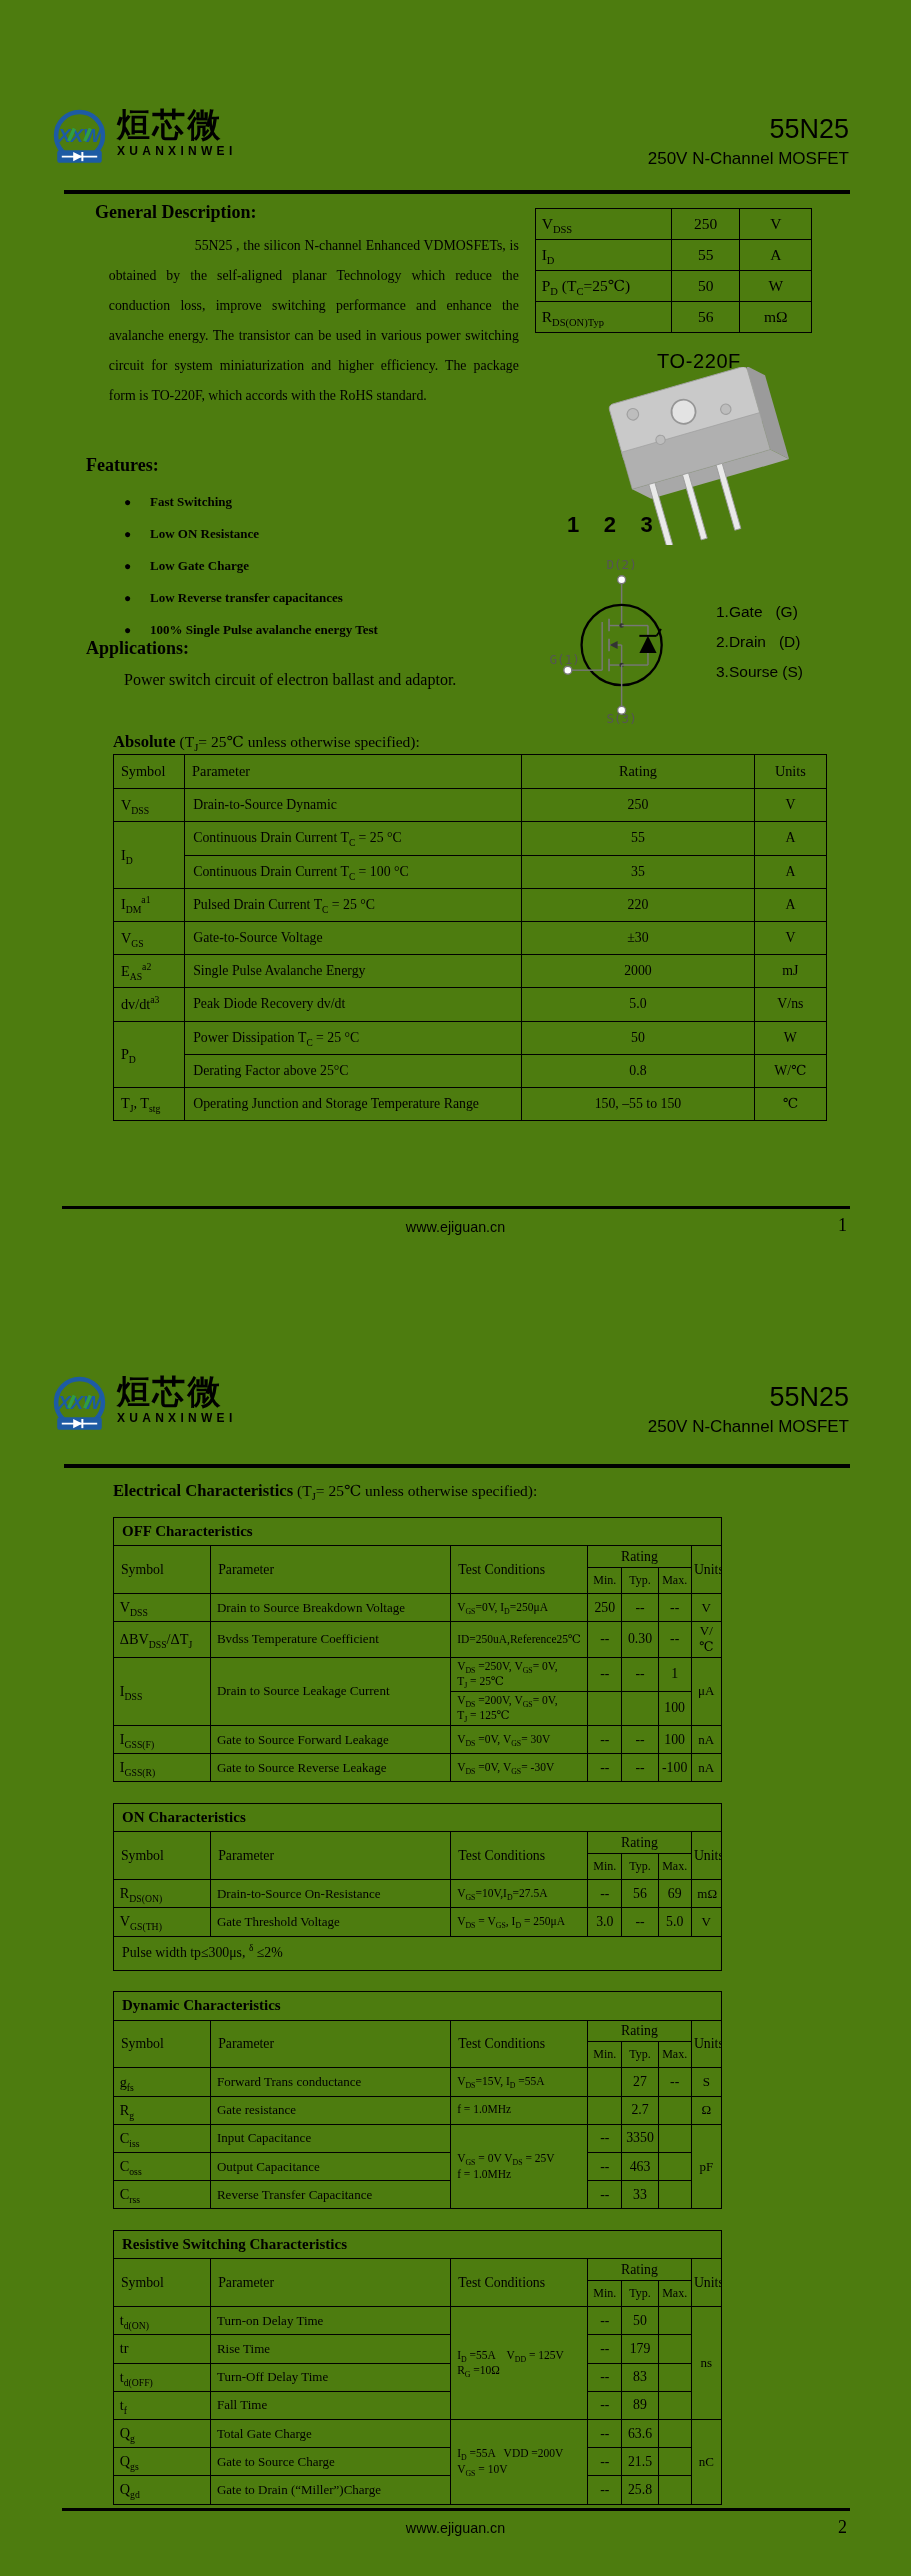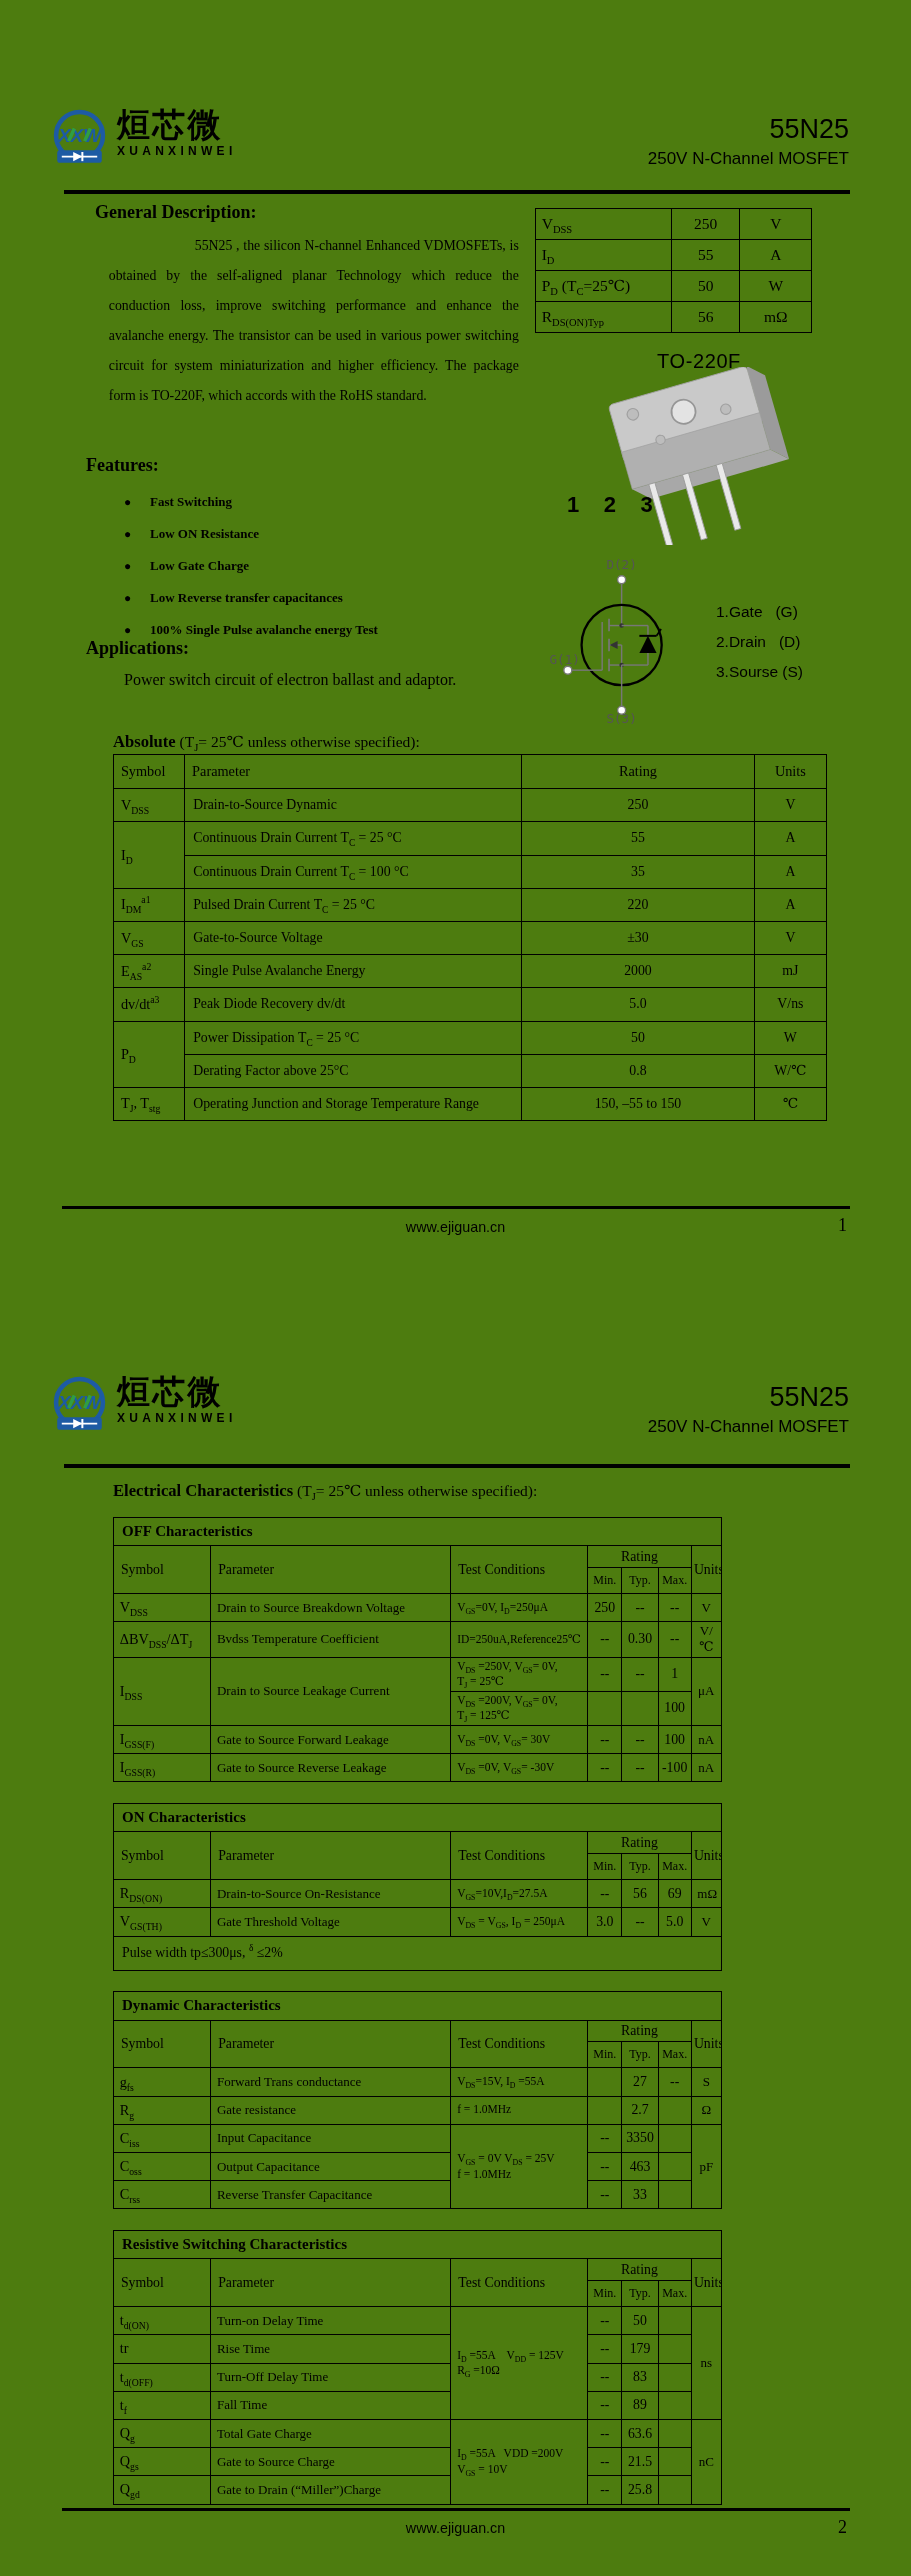--- a/index.html
+++ b/index.html
@@ -146,21 +146,21 @@
       <rect x="135" y="120" width="250" height="67" fill="#b0b0b0" stroke="#9a9a9a" stroke-width="1"></rect>
       <circle cx="258" cy="82" r="21" fill="#e3e3e3" stroke="#969696" stroke-width="3"></circle>
       <circle cx="172" cy="62" r="10" fill="#bdbdbd" stroke="#a0a0a0" stroke-width="2"></circle>
       <circle cx="330" cy="98" r="9" fill="#bdbdbd" stroke="#a0a0a0" stroke-width="2"></circle>
       <circle cx="206" cy="118" r="8" fill="#bdbdbd" stroke="#a0a0a0" stroke-width="2"></circle>
       <rect x="165" y="187" width="11" height="118" fill="#e9e9e9" stroke="#9c9c9c" stroke-width="1.5"></rect>
       <rect x="226" y="187" width="11" height="118" fill="#e9e9e9" stroke="#9c9c9c" stroke-width="1.5"></rect>
       <rect x="287" y="187" width="11" height="118" fill="#e9e9e9" stroke="#9c9c9c" stroke-width="1.5"></rect>
     </g>
   </svg>
-  <div class="abs pins-label sans" style="left:567px;top:492px;">1 2 3</div>
+  <div class="abs pins-label sans" style="left:567px;top:512px;">1 2 3</div>
 
   <svg class="abs" style="left:548px;top:558px;" width="161" height="166" viewBox="0 0 280 290">
     <text x="128" y="20" text-anchor="middle" font-size="22" fill="#555" font-family="DejaVu Sans Mono, Liberation Mono, monospace">D(2)</text>
     <circle cx="128" cy="38" r="7" fill="#fff" stroke="#777" stroke-width="2.5"></circle>
     <line x1="128" y1="45" x2="128" y2="120" stroke="#777" stroke-width="2.5"></line>
     <circle cx="128" cy="152" r="70" fill="none" stroke="#000" stroke-width="4"></circle>
     <circle cx="34" cy="196" r="7" fill="#fff" stroke="#777" stroke-width="2.5"></circle>
     <line x1="41" y1="196" x2="94" y2="196" stroke="#777" stroke-width="2.5"></line>
     <line x1="94" y1="196" x2="94" y2="112" stroke="#777" stroke-width="2.5"></line>
     <line x1="106" y1="106" x2="106" y2="128" stroke="#777" stroke-width="3"></line>

